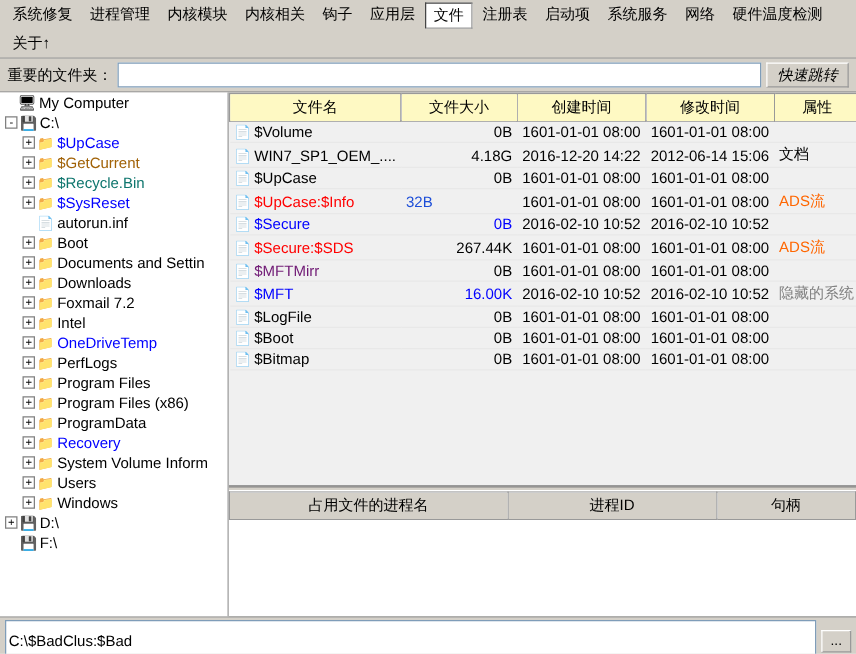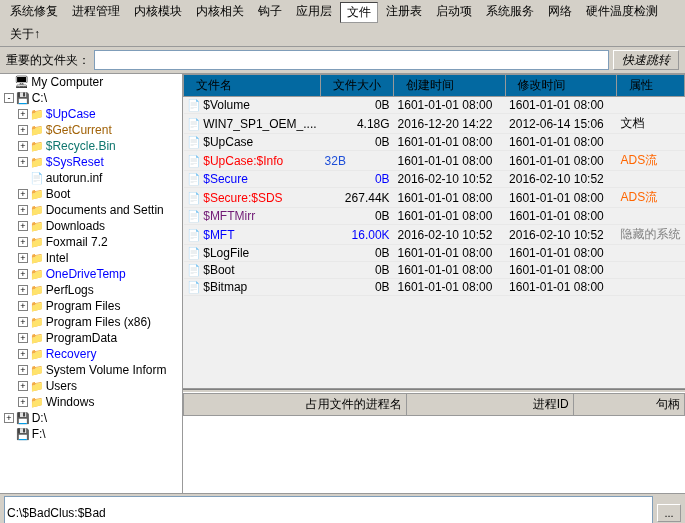--- a/index.html
+++ b/index.html
@@ -115,24 +115,24 @@
       flex: 1;
       overflow: auto;
       border-bottom: 1px solid #999;
     }
     .file-table {
       width: 100%;
       border-collapse: collapse;
       font-size: 12px;
     }
     .file-table th {
-      background: #0369a1;
+      background: #fef9c3;
       border: 1px solid #999;
-      padding: 2px 12px;
-      text-align: left;
+      padding: 2px 22px;
+      text-align: center;
       white-space: nowrap;
       font-weight: normal;
       position: sticky;
       top: 0;
     }
     .file-table td {
       border-bottom: 1px solid #e8e8e8;
       padding: 1px 4px;
       white-space: nowrap;
     }
@@ -150,21 +150,21 @@
     }
     .process-table {
       width: 100%;
       border-collapse: collapse;
       font-size: 12px;
     }
     .process-table th {
       background: #d4d0c8;
       border: 1px solid #999;
       padding: 2px 4px;
-      text-align: right;
+      text-align: center;
       white-space: nowrap;
       font-weight: normal;
       position: sticky;
       top: 0;
     }
 
     
     .path-bar {
       background: #d4d0c8;
       border-top: 1px solid #999;

